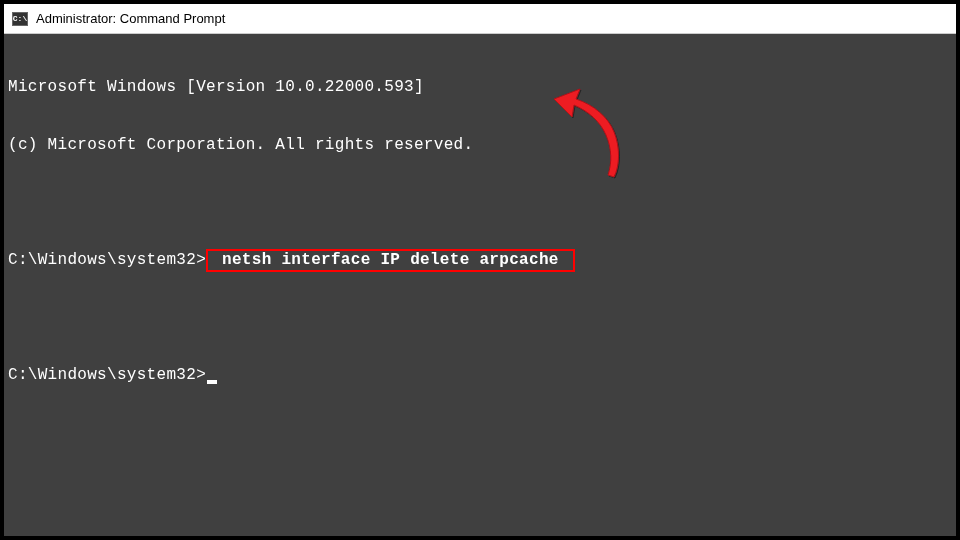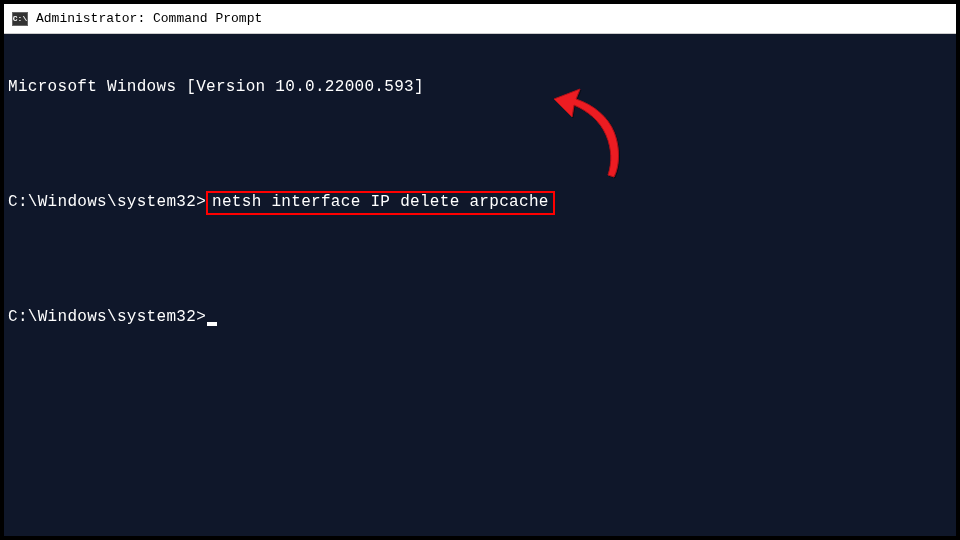--- a/index.html
+++ b/index.html
@@ -34,41 +34,42 @@
       align-items: center;
       justify-content: center;
       color: #fff;
       font-size: 8px;
       font-weight: bold;
       border: 1px solid #666;
     }
     .titlebar-text {
       color: #000;
       font-size: 13px;
-      font-family: Liberation Mono, monospace;
+      font-family: Liberation Sans, sans-serif;
     }
     .terminal {
       flex: 1;
-      background: #0f172a;
+      background: #404040;
       color: #fff;
       padding: 6px 4px;
       font-size: 16px;
       line-height: 1.2;
       white-space: pre;
       letter-spacing: 0.3px;
       position: relative;
     }
     .line {
       display: block;
     }
     .highlight-box {
       border: 2.5px solid #ff0000;
       display: inline-block;
-      padding: 0 4px;
+      padding: 0 14px;
       margin: -2px 0;
+      font-weight: bold;
     }
     .cursor {
       display: inline-block;
       width: 10px;
       height: 4px;
       background: #fff;
       vertical-align: bottom;
       margin-bottom: 1px;
       margin-left: 1px;
     }
@@ -83,20 +84,21 @@
 </head>
 <body>
 
 <div class="window">
   <div class="titlebar">
     <div class="titlebar-icon">C:\</div>
     <div class="titlebar-text">Administrator: Command Prompt</div>
   </div>
   <div class="terminal">
     <span class="line">Microsoft Windows [Version 10.0.22000.593]</span>
+    <span class="line">(c) Microsoft Corporation. All rights reserved.</span>
     <div class="blank"></div>
     <span class="line"><span>C:\Windows\system32&gt;</span><span class="highlight-box"><span>netsh interface IP delete arpcache</span></span></span>
     <div class="blank"></div>
     <span class="line"><span>C:\Windows\system32&gt;</span><span class="cursor"></span></span>
 
     <svg class="arrow-annotation" width="80" height="100" viewBox="0 0 80 100">
       <defs>
         <filter id="ds" x="-20%" y="-20%" width="140%" height="140%">
           <feDropShadow dx="1" dy="1" stdDeviation="0.5" flood-color="#000" flood-opacity="0.4"></feDropShadow>
         </filter>

